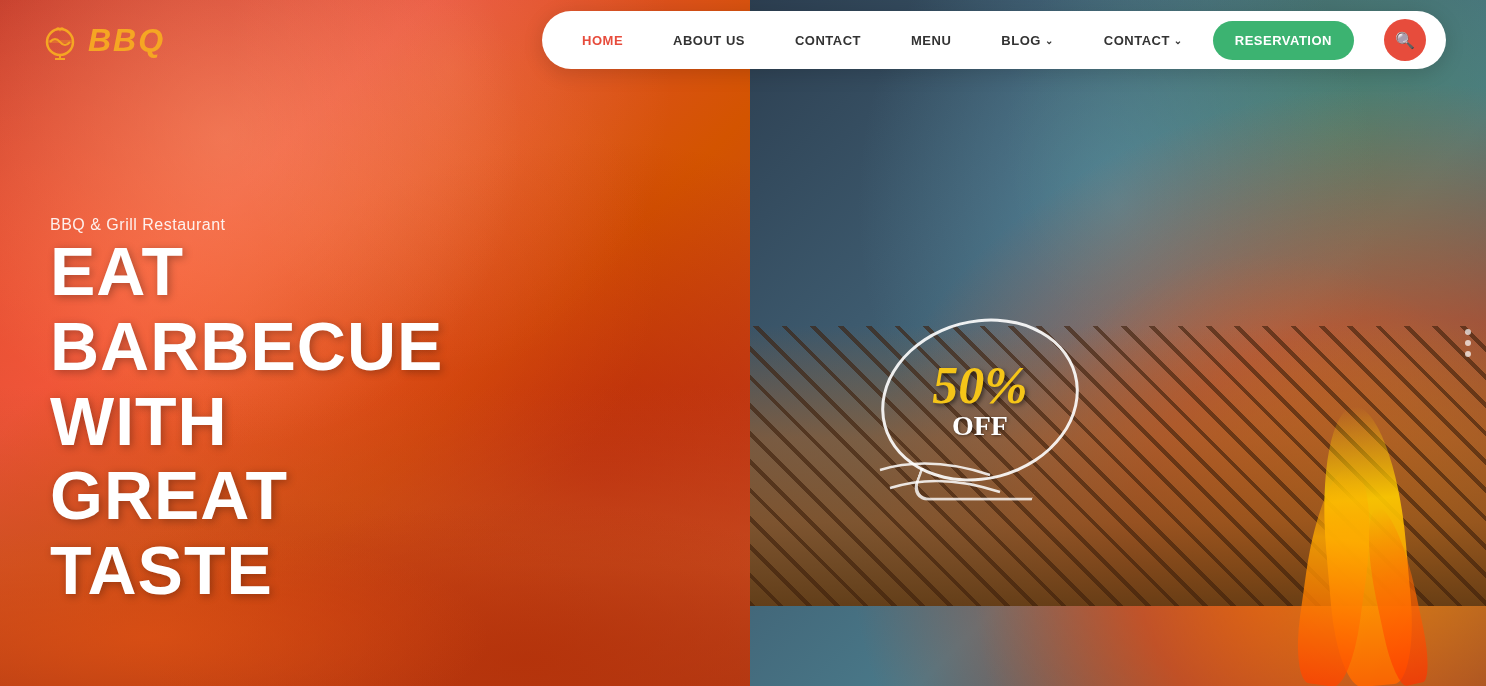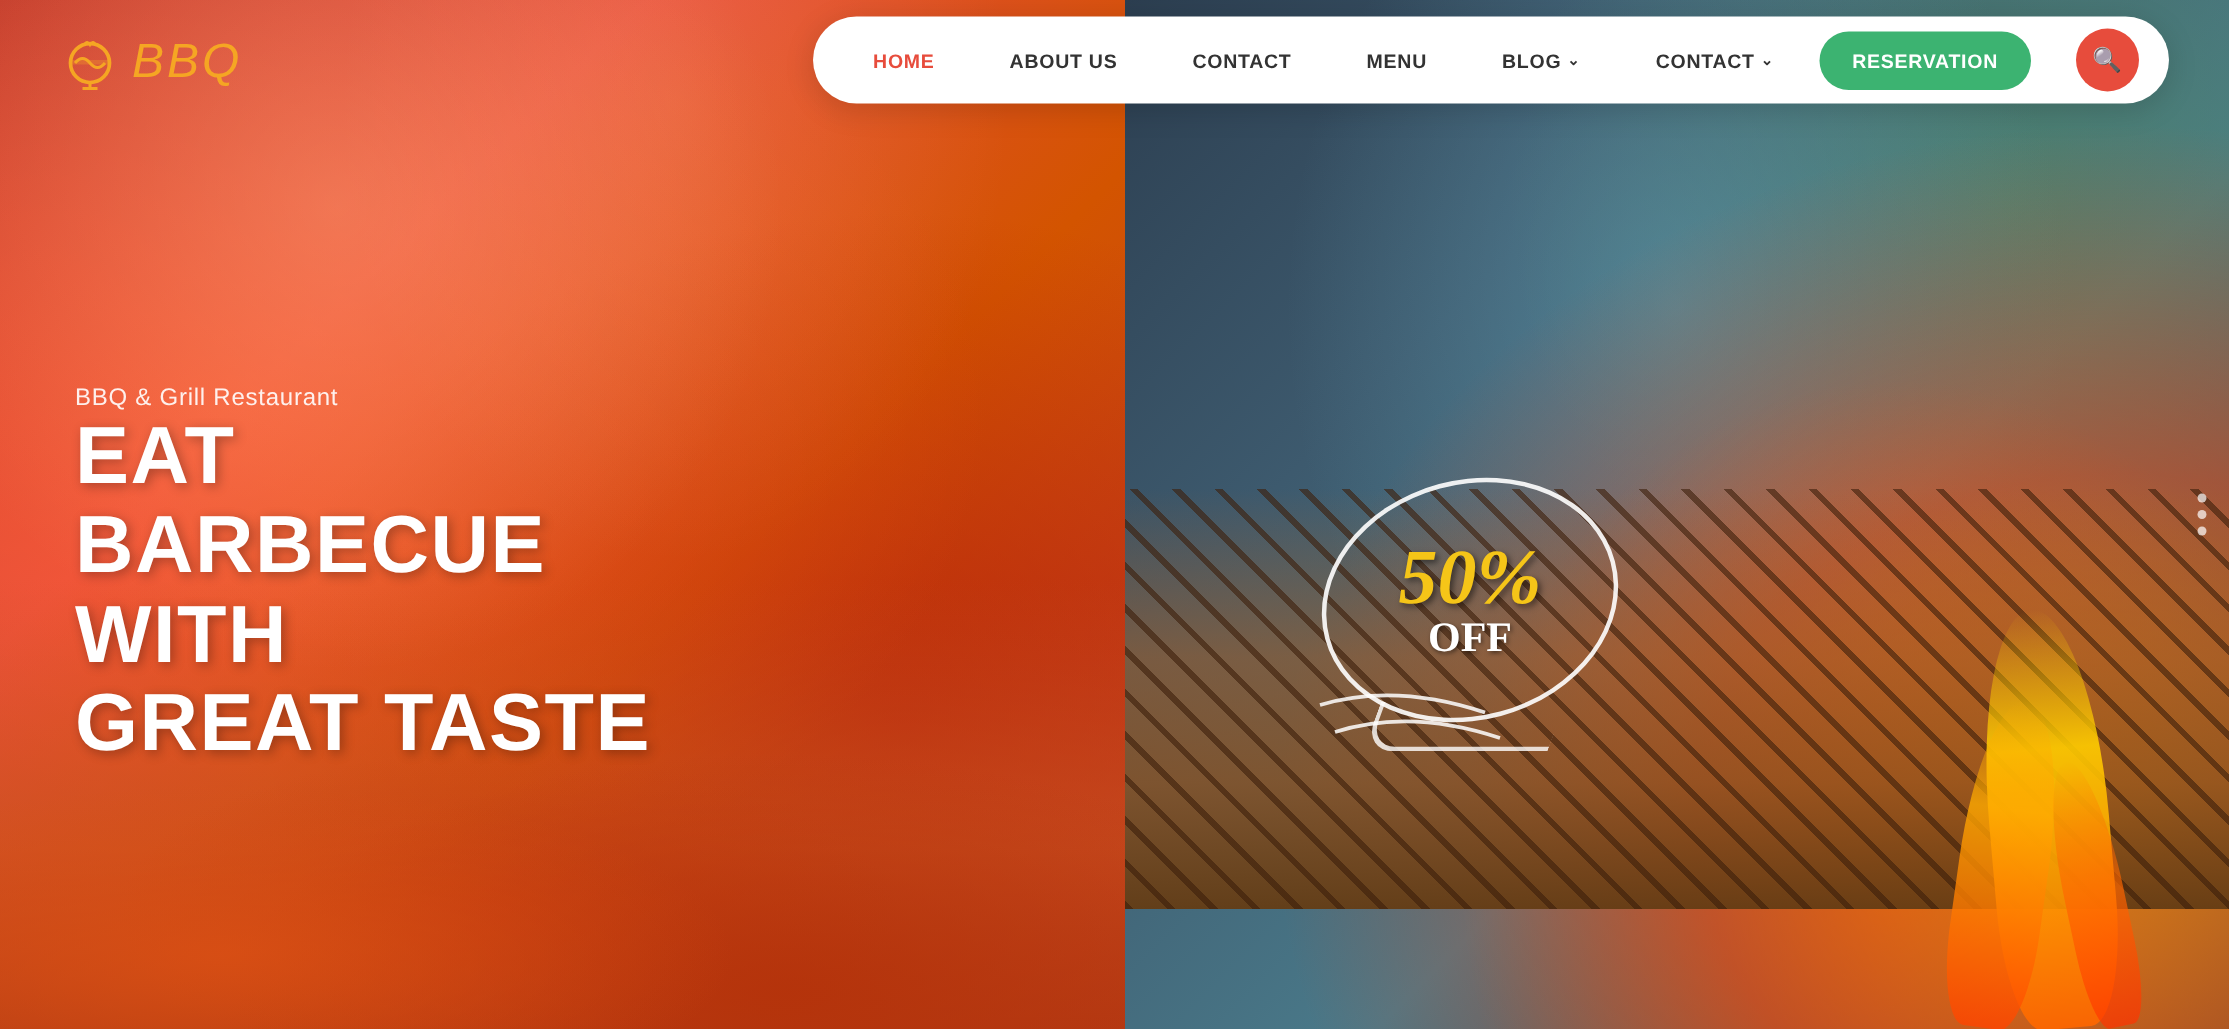--- a/index.html
+++ b/index.html
@@ -226,21 +226,21 @@
       text-decoration: none;
     }
 
     .logo-icon {
       width: 40px;
       height: 40px;
     }
 
     .logo-text {
       font-size: 32px;
-      font-weight: 400;
+      font-weight: 700;
       color: #f5a623;
       letter-spacing: 2px;
       font-style: italic;
     }
 
     .nav-pill {
       margin-left: auto;
       background: white;
       border-radius: 50px;
       padding: 8px 20px;
@@ -317,21 +317,21 @@
     }
 
     .hero-subtitle {
       font-size: 16px;
       color: rgba(255,255,255,0.9);
       font-weight: 400;
       letter-spacing: 0.5px;
     }
 
     .hero-title {
-      font-size: 54px;
+      font-size: 68px;
       font-weight: 900;
       color: white;
       line-height: 1.1;
       text-transform: uppercase;
       letter-spacing: 1px;
       margin-bottom: 30px;
       text-shadow: 2px 2px 8px rgba(0,0,0,0.3);
     }
 
     .btn-book {

